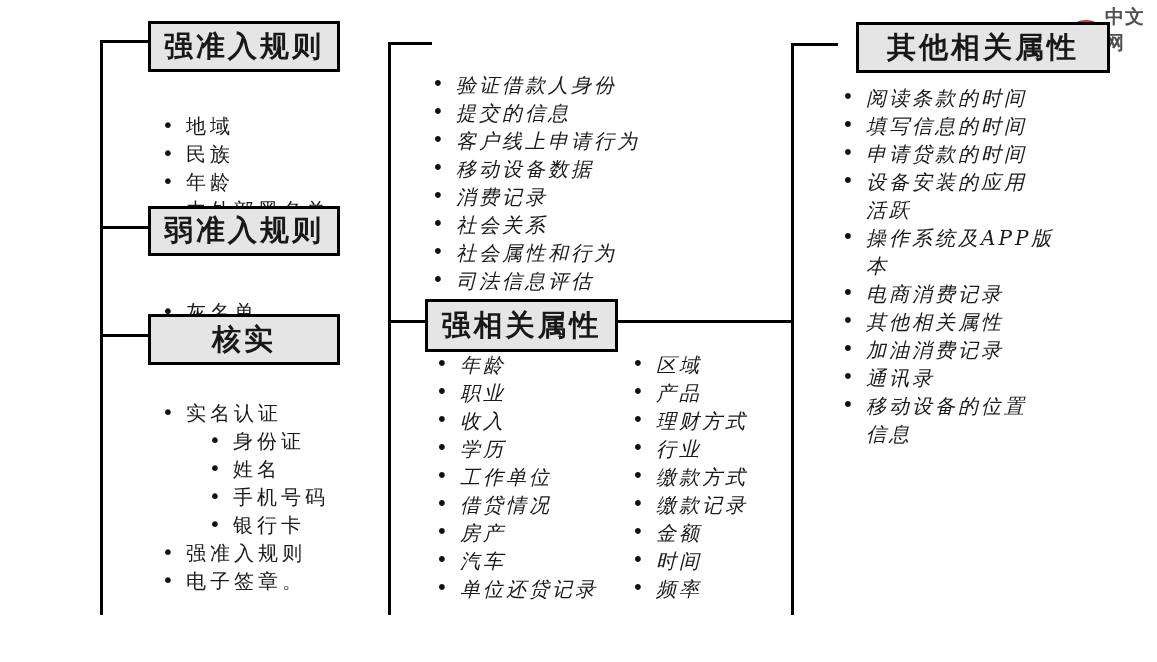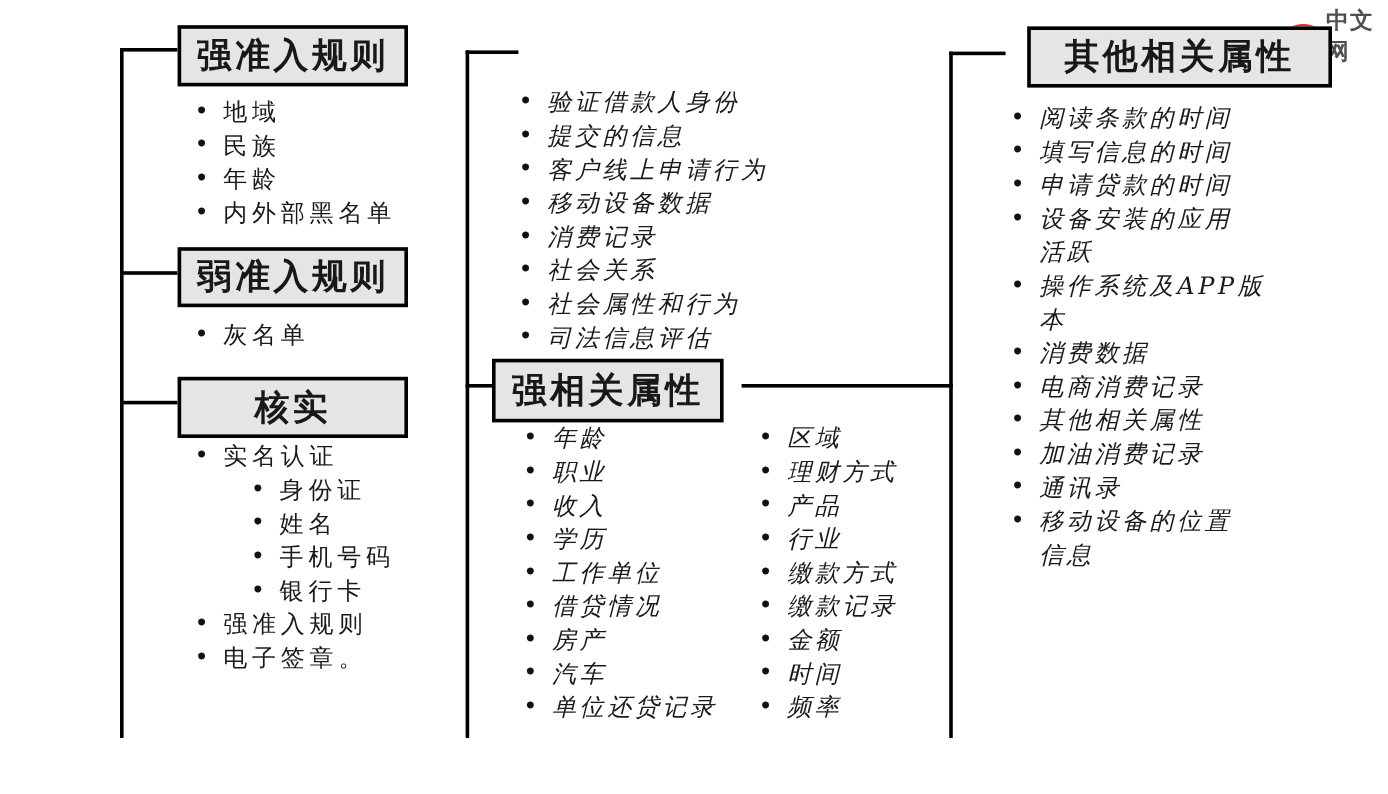--- a/index.html
+++ b/index.html
@@ -10,21 +10,21 @@
   .vline{width:3px;}
   .hline{height:3px;}
   .node{position:absolute;border:3px solid #000;background:#e5e5e5;display:flex;
         align-items:center;justify-content:center;font-size:29px;font-weight:bold;
         letter-spacing:3px;color:#181818;white-space:nowrap;
         font-family:"DejaVu Sans","Liberation Sans",sans-serif;}
   .list{position:absolute;list-style:none;margin:0;padding:0;font-size:20px;line-height:28px;}
   .list li{position:relative;padding-left:28px;}
   .list li::before{content:"\2022";position:absolute;left:4px;top:-1px;
                    font-size:20px;font-style:normal;letter-spacing:0;color:#111;}
-  .hei{font-family:"DejaVu Sans","Liberation Sans",sans-serif;letter-spacing:4px;}
+  .hei{font-family:"DejaVu Sans","Liberation Sans",sans-serif;letter-spacing:4px;margin-top:33px;}
   .kai{font-family:"DejaVu Serif","Liberation Serif",serif;font-style:italic;letter-spacing:3px;}
   .lvl2{margin-left:47px;}
   .prewrap li{white-space:pre-line;}
   .logo{position:absolute;left:1070px;top:4px;display:flex;align-items:center;gap:3px;}
   .logo-badge{display:inline-flex;align-items:center;justify-content:center;
               width:37px;height:21px;border-radius:50%;
               background:radial-gradient(ellipse at 50% 35%, #f0503a 0%, #dd1d1d 60%, #bb1212 100%);
               color:#fff;font-style:italic;font-weight:bold;font-size:13px;
               font-family:"DejaVu Sans",sans-serif;}
   .logo-site{font-weight:bold;font-size:19px;color:#4f4f4f;letter-spacing:1px;
@@ -87,58 +87,57 @@
     <li>验证借款人身份</li>
     <li>提交的信息</li>
     <li>客户线上申请行为</li>
     <li>移动设备数据</li>
     <li>消费记录</li>
     <li>社会关系</li>
     <li>社会属性和行为</li>
     <li>司法信息评估</li>
   </ul>
 
-  <div class="node" style="left:410px;top:299px;width:187px;height:47px">
+  <div class="node" style="left:425px;top:299px;width:187px;height:47px">
     <span>强相关属性</span>
   </div>
   <ul class="list kai" style="left:432px;top:351px;width:190px">
     <li>年龄</li>
     <li>职业</li>
     <li>收入</li>
     <li>学历</li>
     <li>工作单位</li>
     <li>借贷情况</li>
     <li>房产</li>
     <li>汽车</li>
     <li>单位还贷记录</li>
   </ul>
   <ul class="list kai" style="left:628px;top:351px;width:160px">
     <li>区域</li>
+    <li>产品</li>
     <li>理财方式</li>
-    <li>产品</li>
     <li>行业</li>
     <li>缴款方式</li>
     <li>缴款记录</li>
     <li>金额</li>
     <li>时间</li>
     <li>频率</li>
   </ul>
 
   <div class="node" style="left:856px;top:22px;width:248px;height:45px">
     <span>其他相关属性</span>
   </div>
   <ul class="list kai prewrap" style="left:838px;top:84px;width:235px">
     <li>阅读条款的时间</li>
     <li>填写信息的时间</li>
     <li>申请贷款的时间</li>
     <li>设备安装的应用
 活跃</li>
     <li>操作系统及APP版
 本</li>
-    <li>消费数据</li>
     <li>电商消费记录</li>
     <li>其他相关属性</li>
     <li>加油消费记录</li>
     <li>通讯录</li>
     <li>移动设备的位置
 信息</li>
   </ul>
 
 </div>
 

